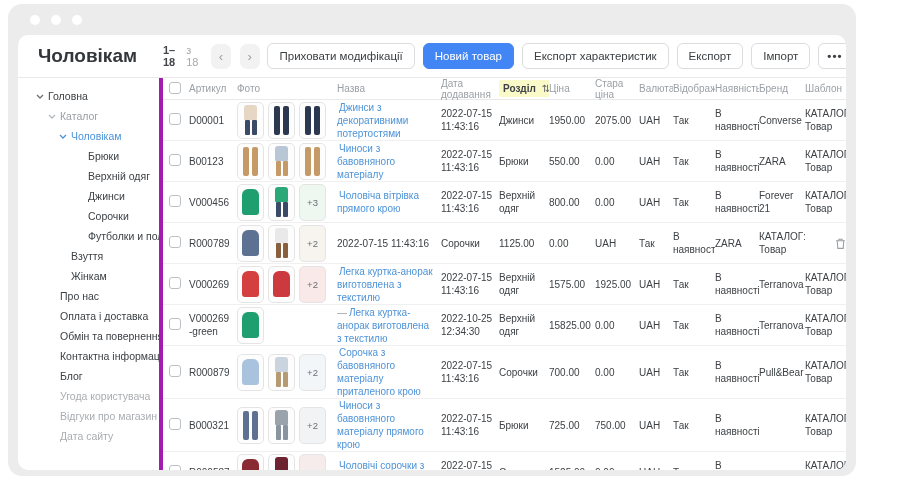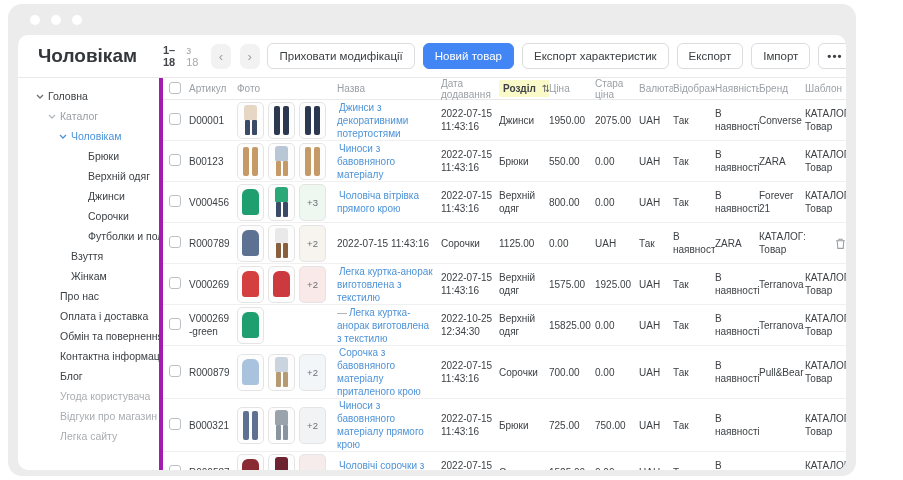--- a/index.html
+++ b/index.html
@@ -259,21 +259,21 @@
               </svg>
             </span>
     <span class="nav-label">Відгуки про магазин</span>
   </div>
           <div class="nav-item l1 muted">
     <span class="caret" style="visibility: hidden;">
               <svg width="8" height="5" viewBox="0 0 8 5">
                 <polyline points="1,1 4,4 7,1" fill="none" stroke="currentColor" stroke-width="1.3"></polyline>
               </svg>
             </span>
-    <span class="nav-label">Легка сайту</span>
+    <span class="nav-label">Дата сайту</span>
   </div>
         </div>
 
       <div class="table">
         <div class="thead">
           <div class="cell"><span class="cb"></span></div>
           <div class="cell">Артикул</div>
           <div class="cell">Фото</div>
           <div class="cell">Назва</div>
           <div class="cell">Дата додавання</div>

